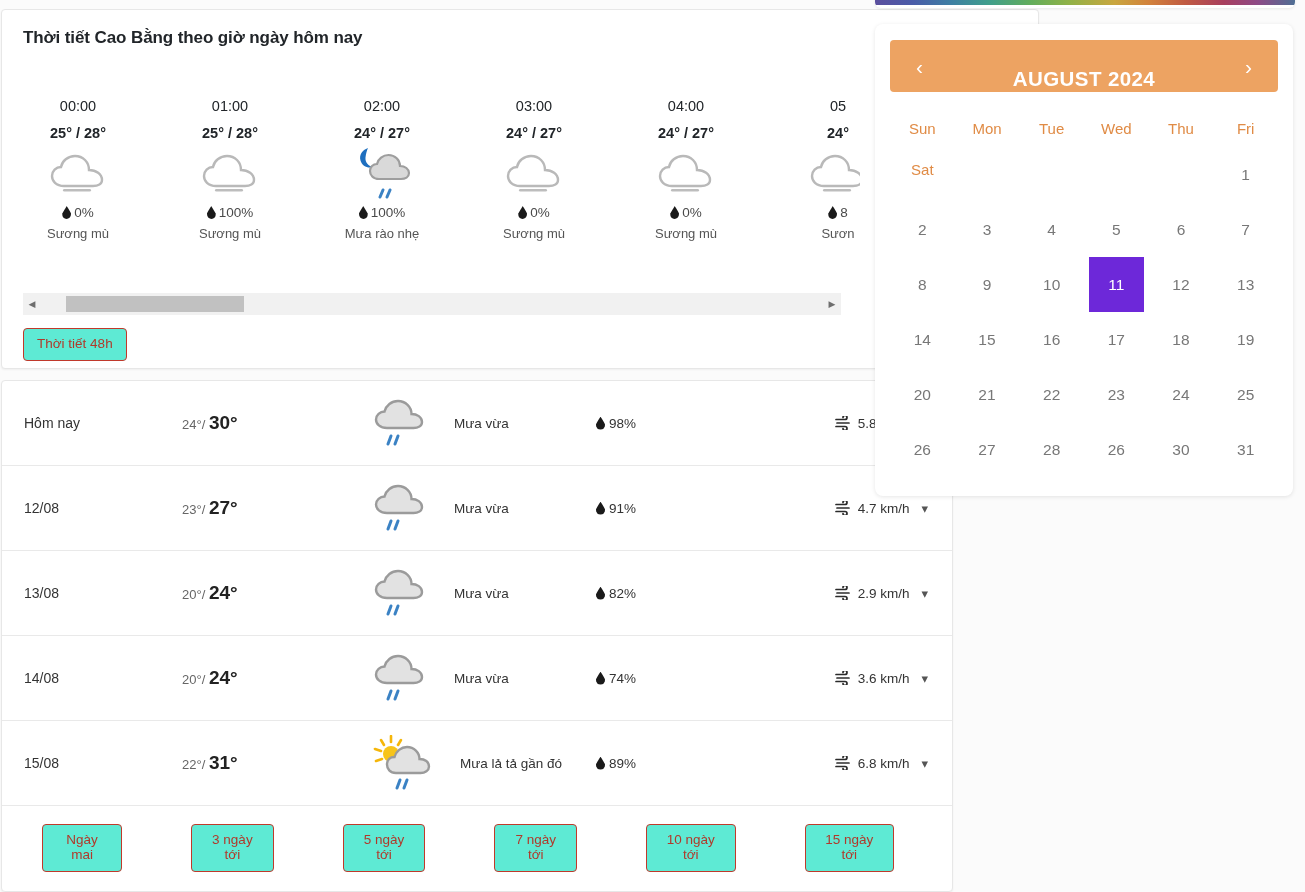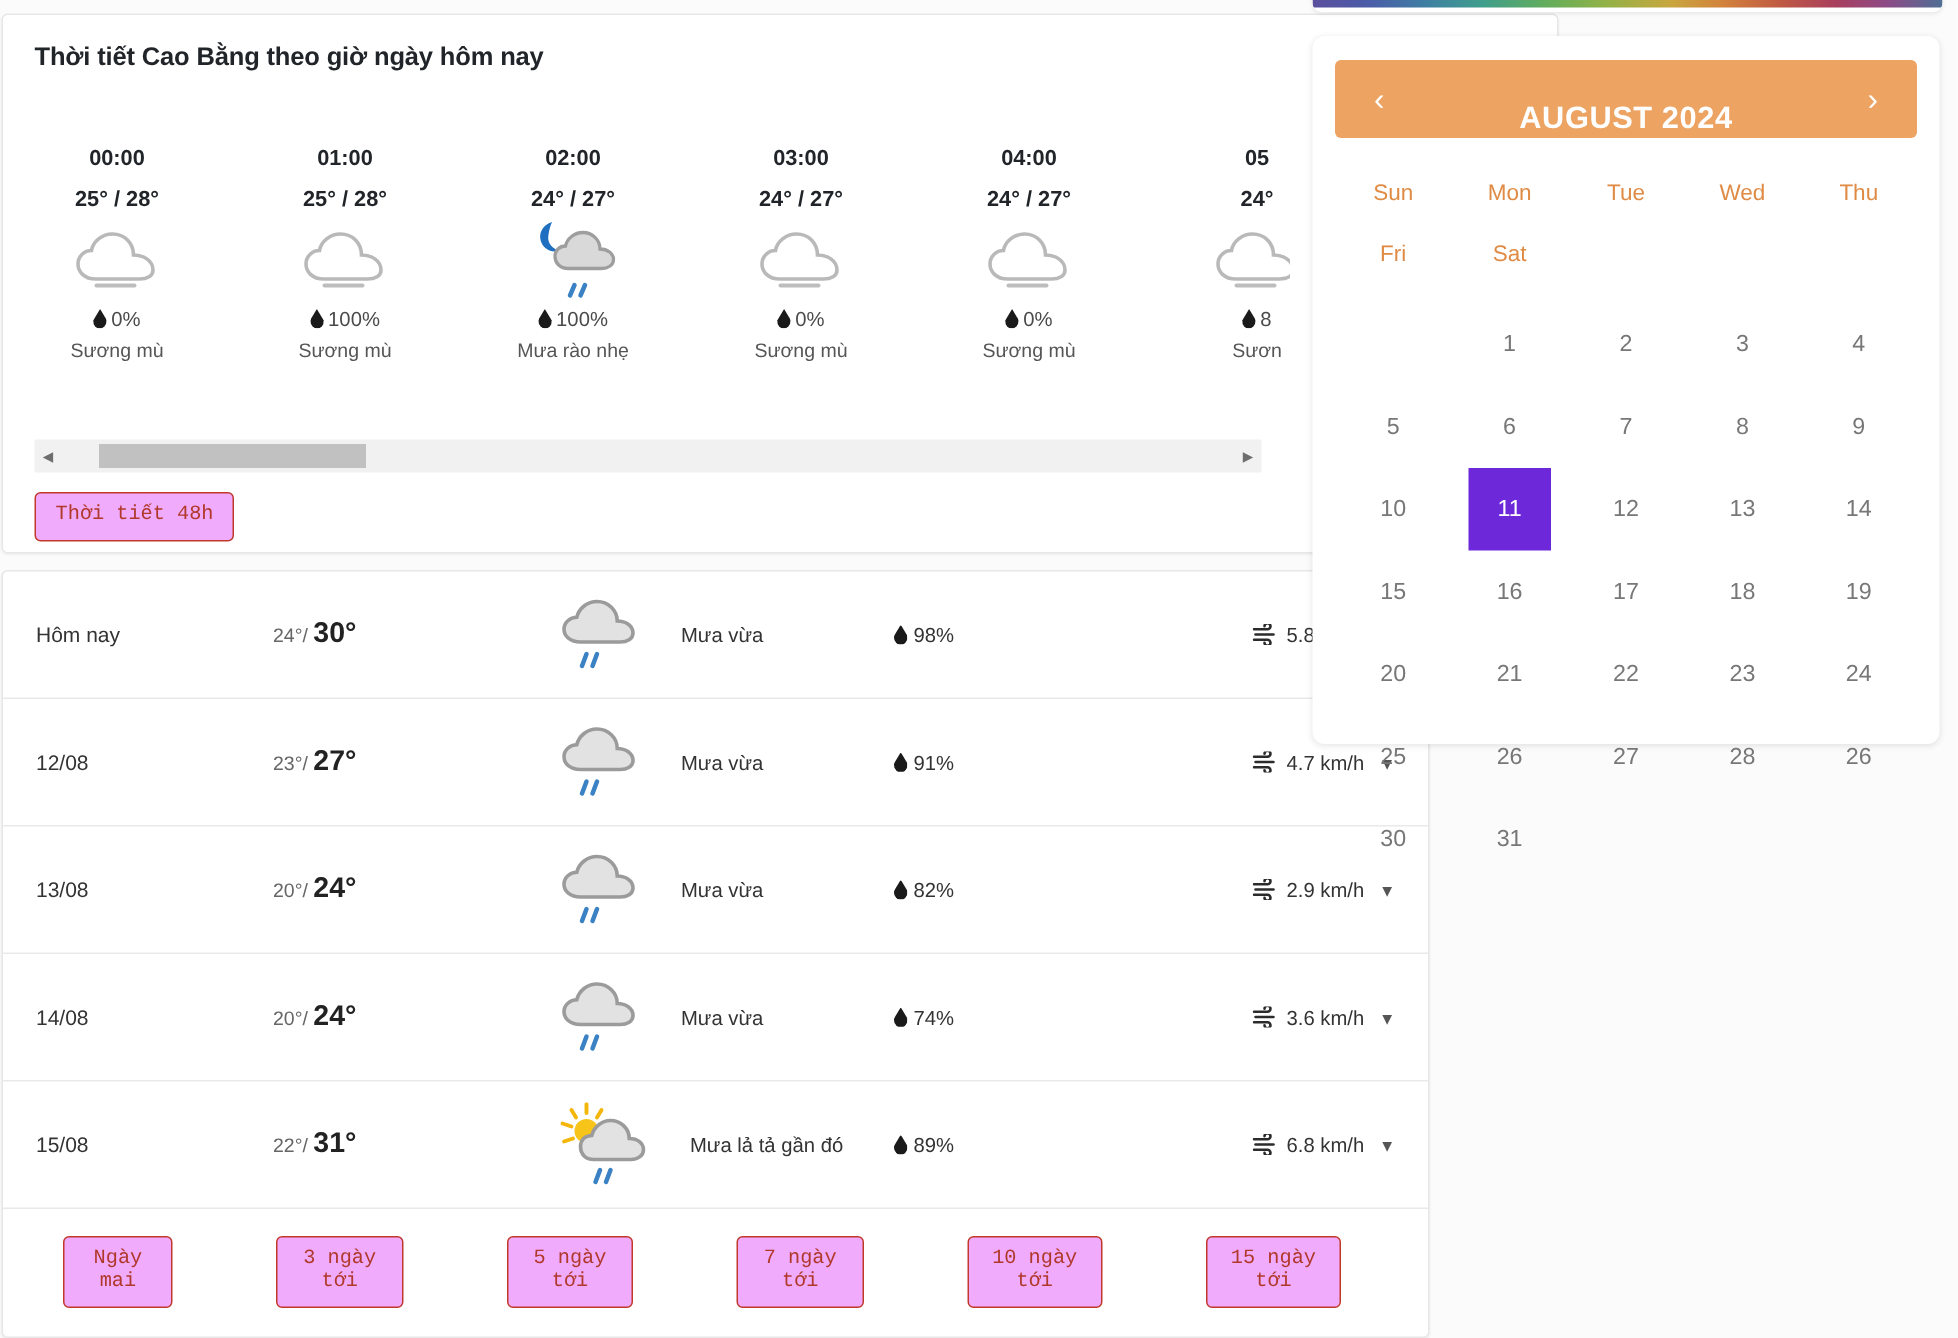--- a/index.html
+++ b/index.html
@@ -51,21 +51,21 @@
     display: flex;
     overflow: hidden;
   }
   .hour-col {
     flex: 0 0 152px;
     text-align: center;
     padding-top: 10px;
   }
   .hour-time {
     font-size: 14.5px;
-    font-weight: bold;
+    font-weight: normal;
     color: #212529;
     margin-bottom: 11px;
   }
   .hour-temp {
     font-size: 14.5px;
     font-weight: bold;
     color: #212529;
     margin-bottom: 4px;
   }
   .hour-icon {
@@ -133,26 +133,26 @@
     position: absolute;
     left: 25px; top: 0;
     width: 178px; height: 16px;
     background: #c1c1c1;
   }
 
   .btn-outline {
     display: inline-block;
     border: 1px solid #c0392b;
     color: #b0392b;
-    background: #f0abfc;
+    background: #5eead4;
     border-radius: 4px;
     font-size: 13.5px;
     padding: 8px 13px;
     cursor: pointer;
-    font-family: Liberation Mono, monospace;
+    font-family: Liberation Sans, sans-serif;
     line-height: 1.1;
   }
   .btn48 {
     position: absolute;
     left: 21px; top: 318px;
   }
 
   
   .daily-card {
     position: absolute;
@@ -287,21 +287,21 @@
   }
   .cal-title {
     font-size: 20.5px;
     font-weight: bold;
     letter-spacing: 0.4px;
     color: #ffffff;
     margin-top: 26px;
   }
   .cal-grid {
     display: grid;
-    grid-template-columns: repeat(5, 1fr);
+    grid-template-columns: repeat(6, 1fr);
     margin-top: 14px;
   }
   .cal-dow {
     text-align: center;
     font-size: 15px;
     color: #e08b45;
     padding: 14px 0 10px 0;
   }
   .cal-cellwrap {
     display: flex;

